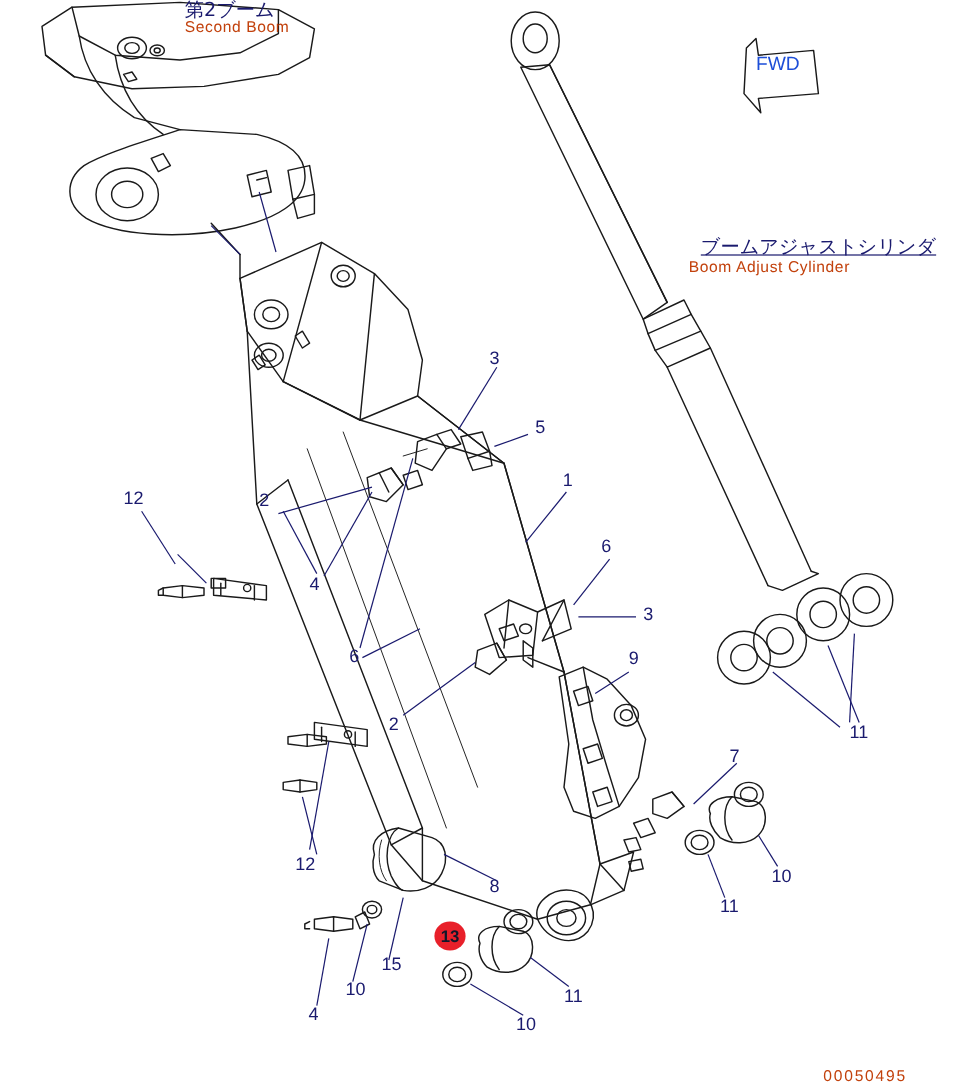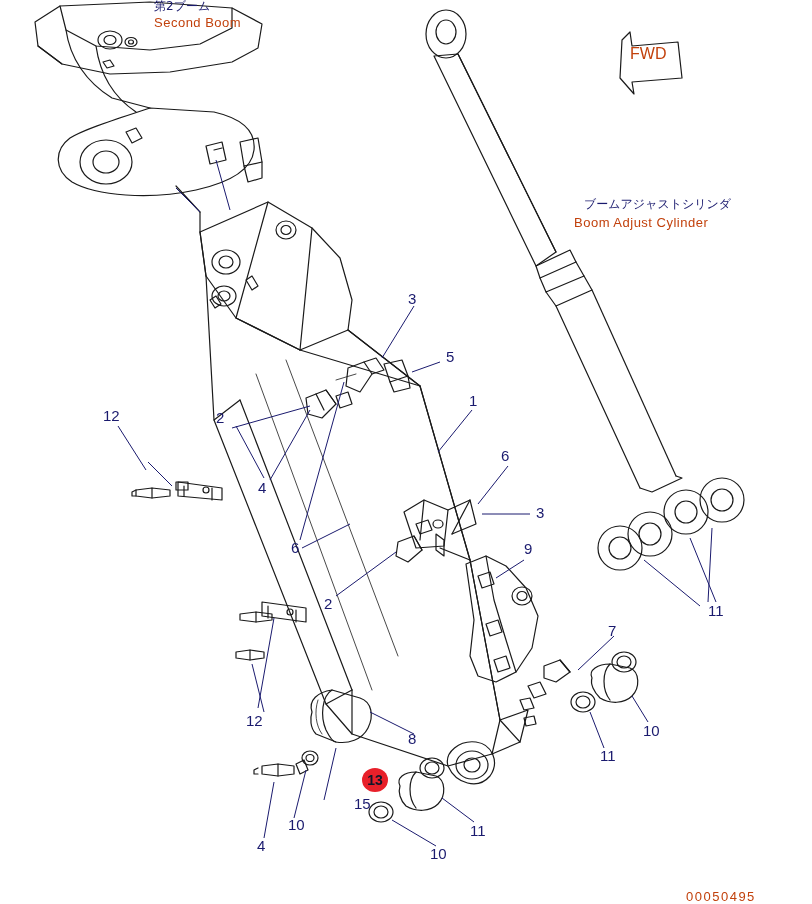--- a/index.html
+++ b/index.html
@@ -25,21 +25,21 @@
   .lbl {
     position: absolute;
     font-family: "Liberation Sans", sans-serif;
     font-size: 15px;
     color: #1a1a6e;
     white-space: nowrap;
     line-height: 1;
   }
   .lbl.jp {
     font-family: "DejaVu Sans", sans-serif;
-    font-size: 12px;
+    font-size: 16px;
     color: #1a1a6e;
   }
   .lbl.en {
     font-family: "Liberation Sans", sans-serif;
     font-size: 13px;
     color: #c2410c;
     letter-spacing: 0.5px;
   }
   .lbl.partno {
     font-family: "Liberation Sans", sans-serif;
@@ -277,45 +277,45 @@
       <path d="M474 822 L442 798"></path>
       <path d="M436 846 L392 820"></path>
       <path d="M216 160 L230 210"></path>
       <path d="M176 188 L200 212"></path>
     </g>
   </svg>
 
   <div class="lbl jp" style="left:154px; top:0px;">第2ブーム</div>
   <div class="lbl en" style="left:154px; top:16px;">Second Boom</div>
 
-  <div class="lbl jp" style="left:584px; top:198px;">ブームアジャストシリンダ</div>
+  <div class="lbl jp" style="left:584px; top:198px;text-decoration:underline;">ブームアジャストシリンダ</div>
   <div class="lbl en" style="left:574px; top:216px;">Boom Adjust Cylinder</div>
 
-  <div class="lbl" style="left:630px; top:46px; font-size:16px; color:#c2410c;">FWD</div>
+  <div class="lbl" style="left:630px; top:46px; font-size:16px; color:#1d4ed8;">FWD</div>
 
   <div class="lbl partno" style="left:686px; top:890px;">00050495</div>
 
   <div class="lbl" style="left:408px; top:291px;">3</div>
   <div class="lbl" style="left:446px; top:349px;">5</div>
   <div class="lbl" style="left:469px; top:393px;">1</div>
   <div class="lbl" style="left:103px; top:408px;">12</div>
   <div class="lbl" style="left:216px; top:410px;">2</div>
   <div class="lbl" style="left:258px; top:480px;">4</div>
   <div class="lbl" style="left:501px; top:448px;">6</div>
   <div class="lbl" style="left:536px; top:505px;">3</div>
   <div class="lbl" style="left:291px; top:540px;">6</div>
   <div class="lbl" style="left:524px; top:541px;">9</div>
   <div class="lbl" style="left:324px; top:596px;">2</div>
   <div class="lbl" style="left:708px; top:603px;">11</div>
   <div class="lbl" style="left:246px; top:713px;">12</div>
   <div class="lbl" style="left:608px; top:623px;">7</div>
   <div class="lbl" style="left:643px; top:723px;">10</div>
   <div class="lbl" style="left:600px; top:748px;">11</div>
   <div class="lbl" style="left:408px; top:731px;">8</div>
-  <div class="lbl" style="left:318px; top:796px;margin-left:36px;">15</div>
+  <div class="lbl" style="left:318px; top:796px;">15</div>
   <div class="lbl" style="left:288px; top:817px;">10</div>
   <div class="lbl" style="left:257px; top:838px;">4</div>
   <div class="lbl" style="left:470px; top:823px;">11</div>
   <div class="lbl" style="left:430px; top:846px;">10</div>
 
   <div class="highlight-badge" style="left: 362px; top: 768px; background: rgb(232, 32, 42);">13</div>
 
 </div>
 
 </body></html>

